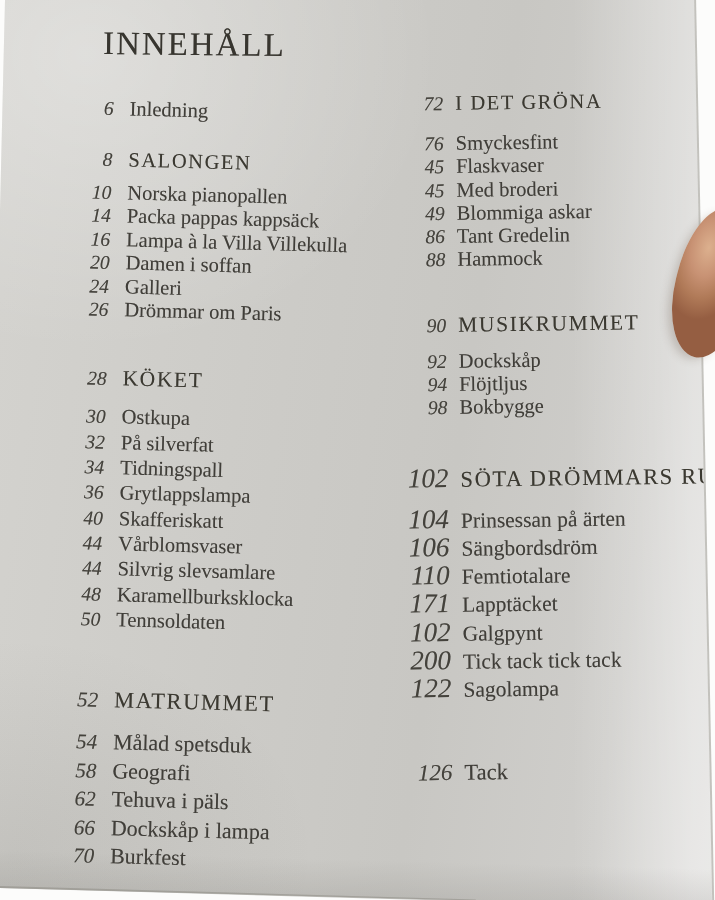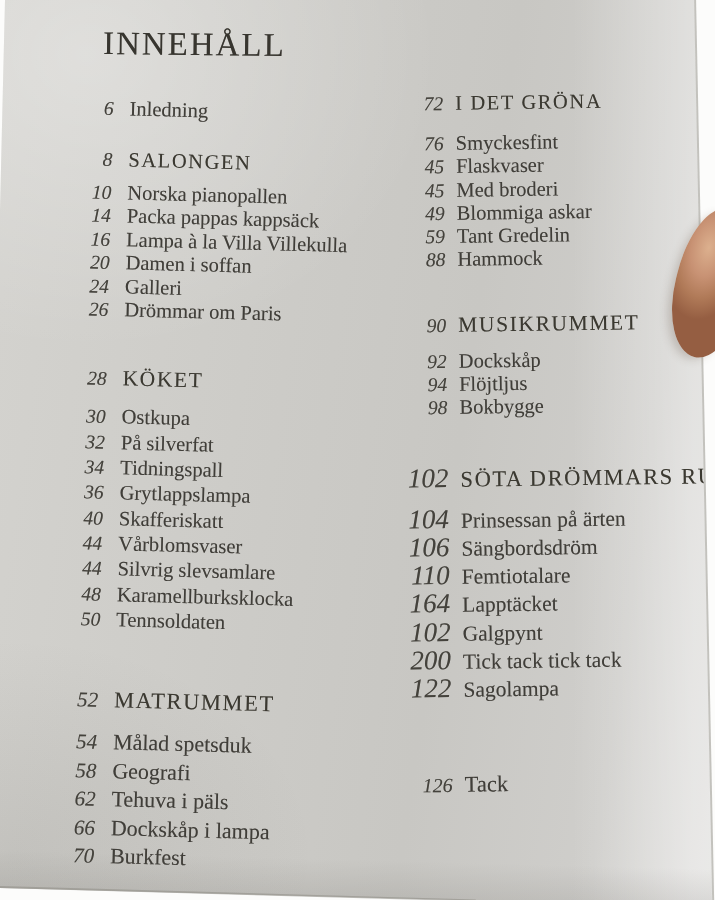--- a/index.html
+++ b/index.html
@@ -51,21 +51,21 @@
   .b4 .heading { margin-bottom:16px; line-height:24px; } .b4 .heading .label { font-size:22.5px; }
   .b4 .entry { line-height:28.5px; }   .b4 .entry .label { font-size:22px; } .b4 .num { font-size:21px; }
 
   
   .r1 .heading { margin-bottom:17px; } .r1 .entry { line-height:23.3px; } .r1 { margin-bottom:42px; }
   .r2 .heading { margin-bottom:13px; } .r2 .heading .label { font-size:21.5px; }
   .r2 .entry { line-height:23px; }     .r2 { margin-bottom:47px; }
   .r3 .heading { margin-bottom:14px; line-height:25px; } .r3 .heading .label { font-size:22.5px; }
   .r3 .entry { line-height:26.2px; }   .r3 .entry .label { font-size:21.5px; } .r3 .num { font-size:27px; }
   .r3 { margin-bottom:58px; }
-  .r4 .row { line-height:24px; }       .r4 .label { font-size:22.5px;margin-top:12px; } .r4 .num { font-size:20px; }
+  .r4 .row { line-height:24px; }       .r4 .label { font-size:22.5px; } .r4 .num { font-size:23px; }
 
   
   .bottom-shade {
     position:absolute; left:-10px; top:850px; width:760px; height:80px;
     transform:rotate(1.5deg); transform-origin:left top;
     background:linear-gradient(to bottom, rgba(105,102,96,0) 0%, rgba(105,102,96,0.14) 45%, rgba(92,89,83,0.26) 100%);
   }
 
   
   .edge-line {
@@ -225,21 +225,21 @@
         </div>
         <div class="row entry">
           <span class="num">45</span>
           <span class="label">Med broderi</span>
         </div>
         <div class="row entry">
           <span class="num">49</span>
           <span class="label">Blommiga askar</span>
         </div>
         <div class="row entry">
-          <span class="num">59</span>
+          <span class="num">86</span>
           <span class="label">Tant Gredelin</span>
         </div>
         <div class="row entry">
           <span class="num">88</span>
           <span class="label">Hammock</span>
         </div>
       </div>
 
       <div class="block r2">
         <div class="row heading">
@@ -271,21 +271,21 @@
         </div>
         <div class="row entry">
           <span class="num">106</span>
           <span class="label">Sängbordsdröm</span>
         </div>
         <div class="row entry">
           <span class="num">110</span>
           <span class="label">Femtiotalare</span>
         </div>
         <div class="row entry">
-          <span class="num">164</span>
+          <span class="num">171</span>
           <span class="label">Lapptäcket</span>
         </div>
         <div class="row entry">
           <span class="num">102</span>
           <span class="label">Galgpynt</span>
         </div>
         <div class="row entry">
           <span class="num">200</span>
           <span class="label">Tick tack tick tack</span>
         </div>

